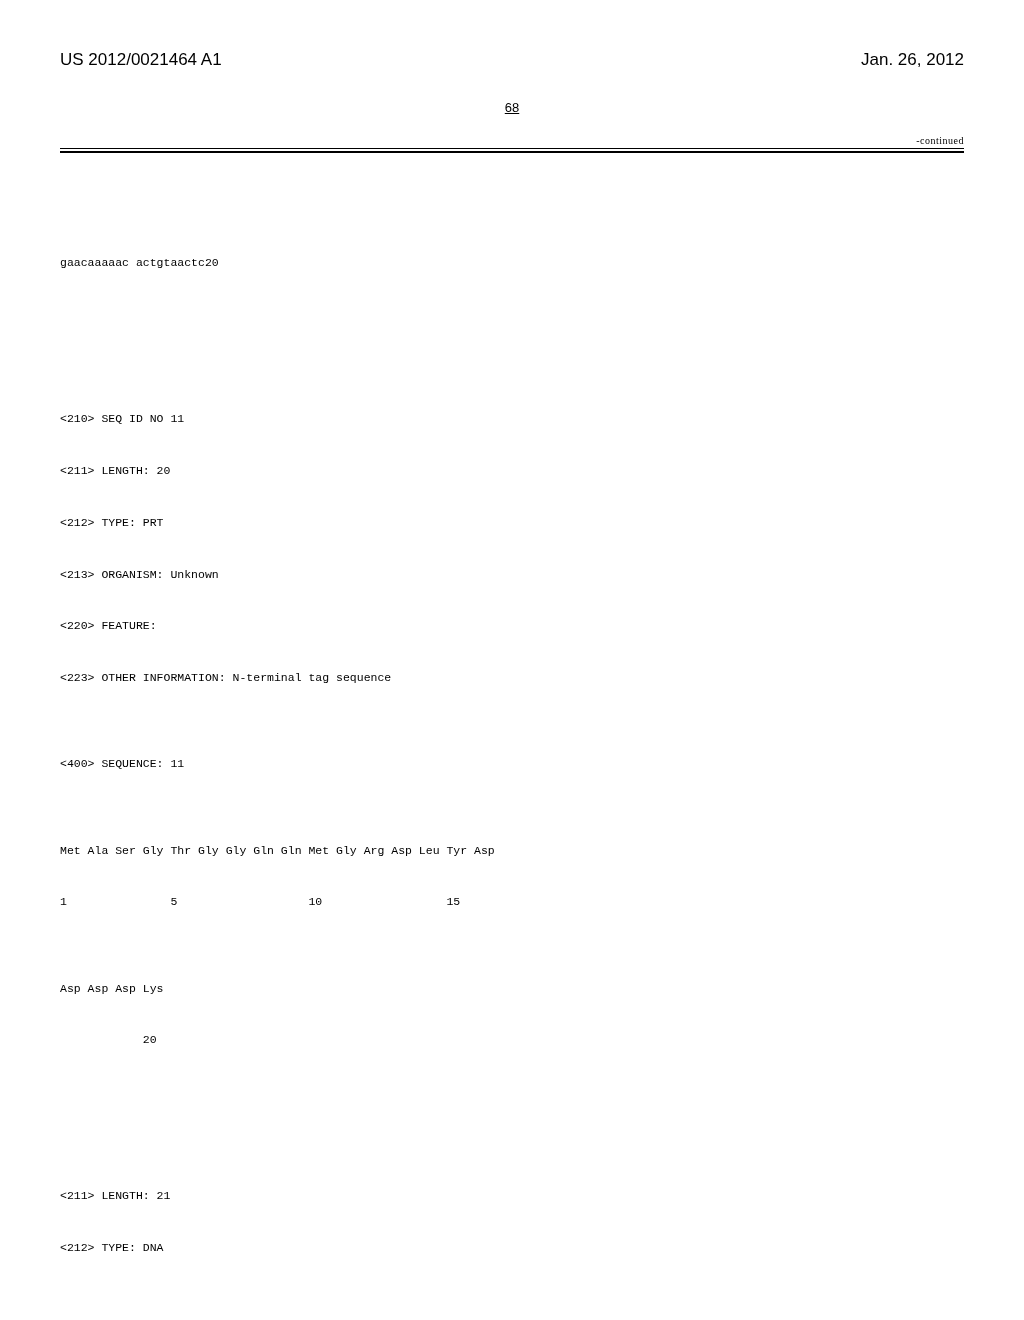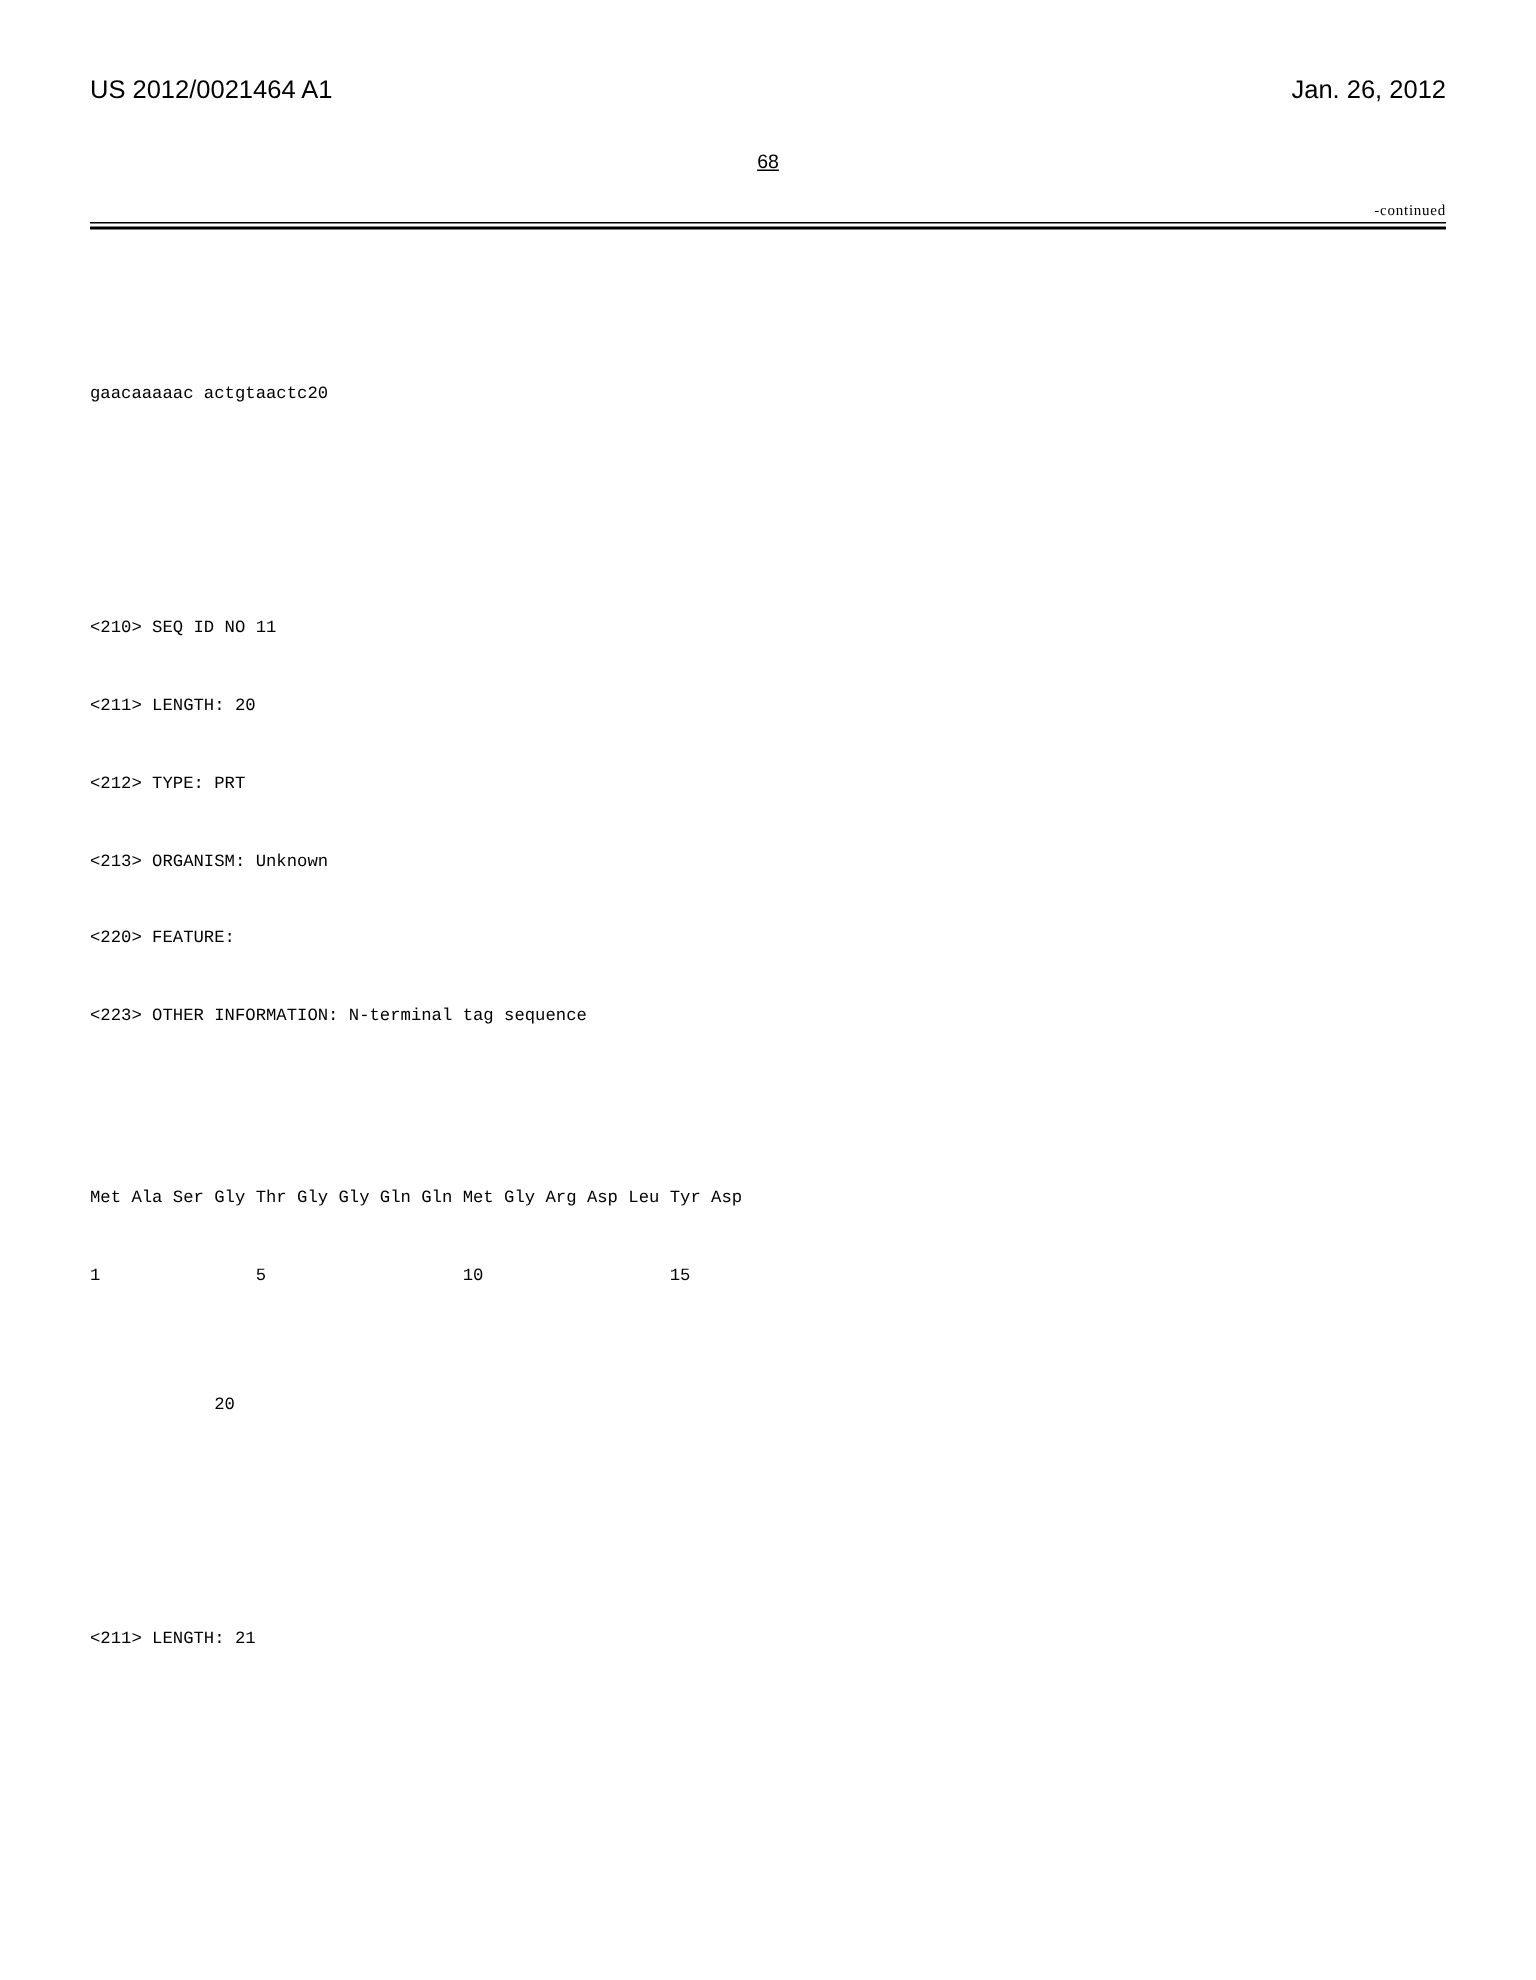--- a/index.html
+++ b/index.html
@@ -79,29 +79,32 @@
     </div>
 
     <div class="seq-block">
       <div>&lt;210&gt; SEQ ID NO 11</div>
       <div>&lt;211&gt; LENGTH: 20</div>
       <div>&lt;212&gt; TYPE: PRT</div>
       <div>&lt;213&gt; ORGANISM: Unknown</div>
       <div>&lt;220&gt; FEATURE:</div>
       <div>&lt;223&gt; OTHER INFORMATION: N-terminal tag sequence</div>
       <br>
+      <div>&lt;400&gt; SEQUENCE: 11</div>
       <br>
       <div>Met Ala Ser Gly Thr Gly Gly Gln Gln Met Gly Arg Asp Leu Tyr Asp</div>
       <div>1               5                   10                  15</div>
       <br>
+      <div>Asp Asp Asp Lys</div>
       <div>            20</div>
     </div>
 
     <div class="seq-block">
       <div>&lt;211&gt; LENGTH: 21</div>
+      <div>&lt;212&gt; TYPE: DNA</div>
       
       <br>
       
       <br>
       
     </div>
 
     
 
     

